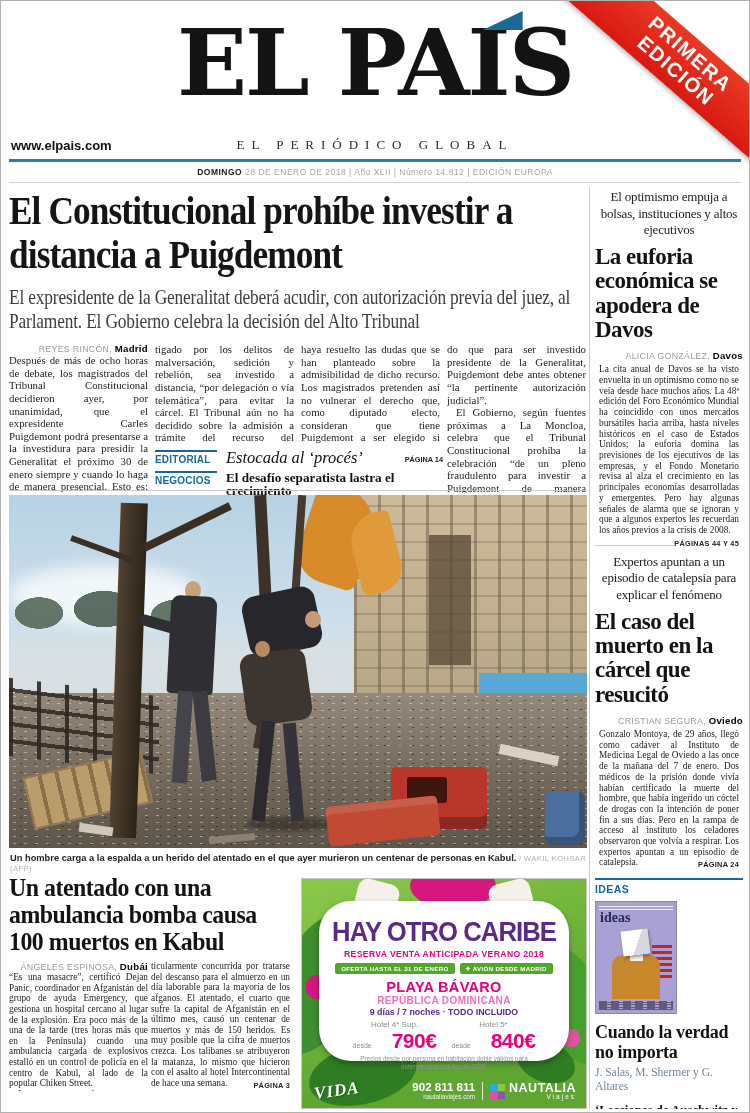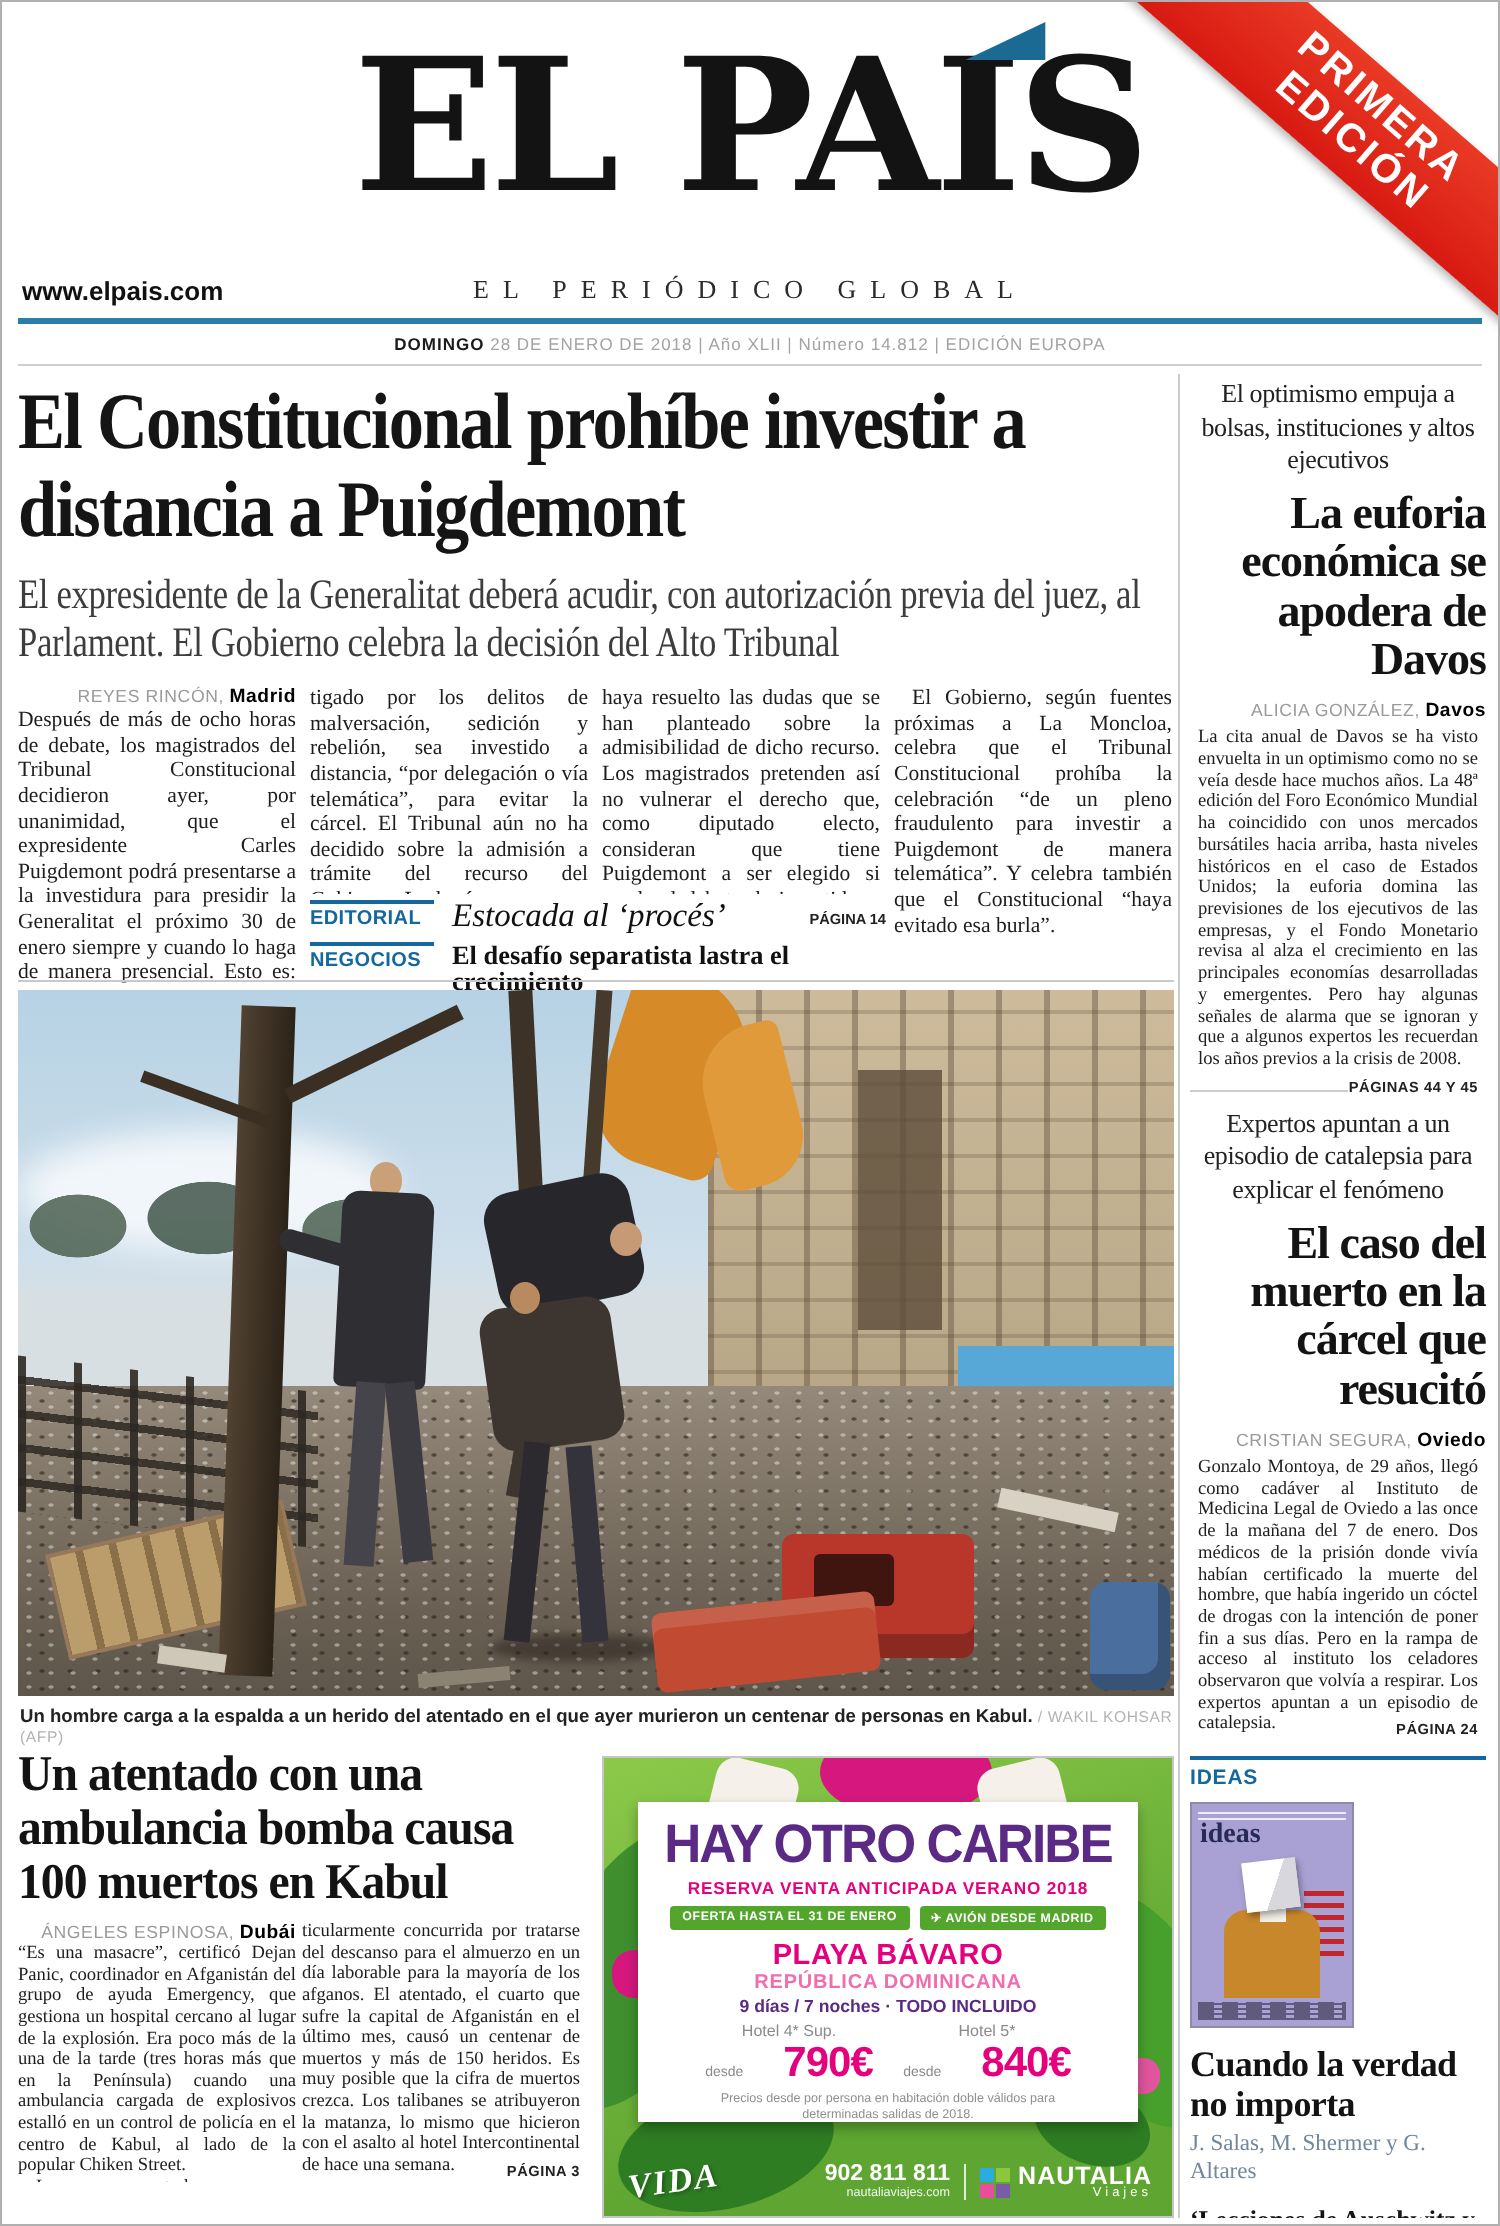--- a/index.html
+++ b/index.html
@@ -148,21 +148,21 @@
   .leaf3{left:6px;bottom:4px;width:110px;height:60px;background:#2e7d22;transform:rotate(-14deg);}
   .leaf4{right:10px;bottom:26px;width:60px;height:40px;background:#2e7d22;transform:rotate(20deg);}
   .flower1{position:absolute;left:4px;top:96px;width:24px;height:24px;background:#d6187e;border-radius:45%;}
   .flower2{position:absolute;right:6px;top:150px;width:18px;height:18px;background:#e0559d;border-radius:45%;}
   .ad-hair{position:absolute;left:108px;top:-16px;width:86px;height:46px;background:#d6187e;border-radius:50%;}
   .ad-sleeve1{position:absolute;left:52px;top:2px;width:42px;height:50px;background:#f5f0ea;
               transform:rotate(14deg);border-radius:10px;}
   .ad-sleeve2{position:absolute;right:52px;top:2px;width:42px;height:50px;background:#f5f0ea;
               transform:rotate(-14deg);border-radius:10px;}
   .ad-sign{position:absolute;left:17px;right:17px;top:22px;height:160px;background:#fff;
-           box-shadow:0 3px 6px rgba(0,0,0,.3);text-align:center;padding-top:9px;box-sizing:border-box;}
+           box-shadow:0 3px 6px rgba(0,0,0,.3);text-align:center;padding-top:19px;box-sizing:border-box;border-radius:32px;}
   .ad-h1{font-weight:bold;font-size:27px;line-height:.95;color:#5b2a84;letter-spacing:-1px;
          transform:scaleX(.95);}
   .ad-h2{margin-top:3px;font-weight:bold;font-size:8.6px;color:#e5007d;letter-spacing:.4px;}
   .ad-pills{margin-top:4px;display:flex;justify-content:center;gap:5px;}
   .pill{background:#53a52c;color:#fff;font-weight:bold;font-size:6.2px;letter-spacing:.3px;
         padding:2px 6px;border-radius:2px;}
   .ad-dest{margin-top:5px;font-weight:bold;font-size:14.5px;color:#e5007d;letter-spacing:.3px;}
   .ad-country{font-weight:bold;font-size:10px;color:#f06eae;letter-spacing:.4px;}
   .ad-details{margin-top:1px;font-weight:bold;font-size:8.8px;color:#5b2a84;}
   .ad-prices{margin-top:3px;display:flex;justify-content:space-around;padding:0 26px;}
@@ -185,21 +185,21 @@
   .ad-logo i:nth-child(1){left:0;top:0;background:#2aabe2;}
   .ad-logo i:nth-child(2){right:0;top:0;background:#8cc63f;}
   .ad-logo i:nth-child(3){left:0;bottom:0;background:#e94e9c;}
   .ad-logo i:nth-child(4){right:0;bottom:0;background:#7b5aa6;}
   .ad-brand{font-weight:bold;font-size:12.5px;letter-spacing:.5px;line-height:1;}
   .ad-brand small{display:block;font-size:6.5px;text-align:right;font-weight:normal;letter-spacing:2px;}
 
   
   .sidebar{position:absolute;left:594px;top:188px;width:148px;height:920px;overflow:hidden;}
   .sb-kicker{text-align:center;font-size:13px;line-height:1.28;color:#222;letter-spacing:-.2px;margin:0 0 6px;}
-  .sb-head{text-align:right;font-weight:bold;font-size:23px;line-height:1.06;letter-spacing:-.5px;
+  .sb-head{text-align:left;font-weight:bold;font-size:23px;line-height:1.06;letter-spacing:-.5px;
            color:#131313;margin:0 0 8px;}
   .sb-body{text-align:justify;font-size:9.3px;line-height:10.7px;color:#1d1d1d;margin:2px 4px 0;}
   .sb-div{border:none;border-top:1px solid #ccc;margin:9px 0 8px;}
   .ideas-rule{border:none;border-top:2.5px solid #14689e;margin:10px 0 0;}
   .ideas-label{font:bold 10.5px "Liberation Sans",sans-serif;color:#14689e;letter-spacing:.4px;margin-top:3px;}
   .ideas-cover{position:relative;width:82px;height:113px;margin-top:6px;background:#a9a1d3;
                border:1px solid #8f8aa8;box-sizing:border-box;overflow:hidden;}
   .ic-topline{position:absolute;left:3px;right:3px;top:3px;height:5px;background:
       repeating-linear-gradient(0deg,#fff 0 1px,transparent 1px 3px);opacity:.8;}
   .ic-mast{position:absolute;left:4px;top:8px;font:bold 14px "Liberation Serif",serif;color:#272a52;}
@@ -243,20 +243,21 @@
         <p class="byl"><span>REYES RINCÓN,</span> <b>Madrid</b></p>
         <p>Después de más de ocho horas de debate, los magistrados del Tribunal Constitucional decidieron ayer, por unanimidad, que el expresidente Carles Puigdemont podrá presentarse a la investidura para presidir la Generalitat el próximo 30 de enero siempre y cuando lo haga de manera presencial. Esto es: los magistrados rechazan que Puigdemont, fugado a Bruselas e inves-</p>
       </div>
       <div class="col">
         <p>tigado por los delitos de malversación, sedición y rebelión, sea investido a distancia, “por delegación o vía telemática”, para evitar la cárcel. El Tribunal aún no ha decidido sobre la admisión a trámite del recurso del Gobierno. Lo hará una vez que haya oído a todas las partes y</p>
       </div>
       <div class="col">
         <p>haya resuelto las dudas que se han planteado sobre la admisibilidad de dicho recurso. Los magistrados pretenden así no vulnerar el derecho que, como diputado electo, consideran que tiene Puigdemont a ser elegido si acude al debate de investidura. El pleno, además, ha considera-</p>
       </div>
       <div class="col">
+        <p>do que para ser investido presidente de la Generalitat, Puigdemont debe antes obtener “la pertinente autorización judicial”.</p>
         <p class="ind"><span>El Gobierno, según fuentes próximas a La Moncloa, celebra que el Tribunal Constitucional prohíba la celebración “de un pleno fraudulento para investir a Puigdemont de manera telemática”. Y celebra también que el Constitucional “haya evitado esa burla”.</span></p>
       </div>
       <div class="edblock">
         <div class="edrow">
           <div class="edlbl">EDITORIAL</div>
           <div class="edtitle">Estocada al ‘procés’</div>
           <div class="edpg">PÁGINA 14</div>
         </div>
         <div class="edrow">
           <div class="edlbl">NEGOCIOS</div>

